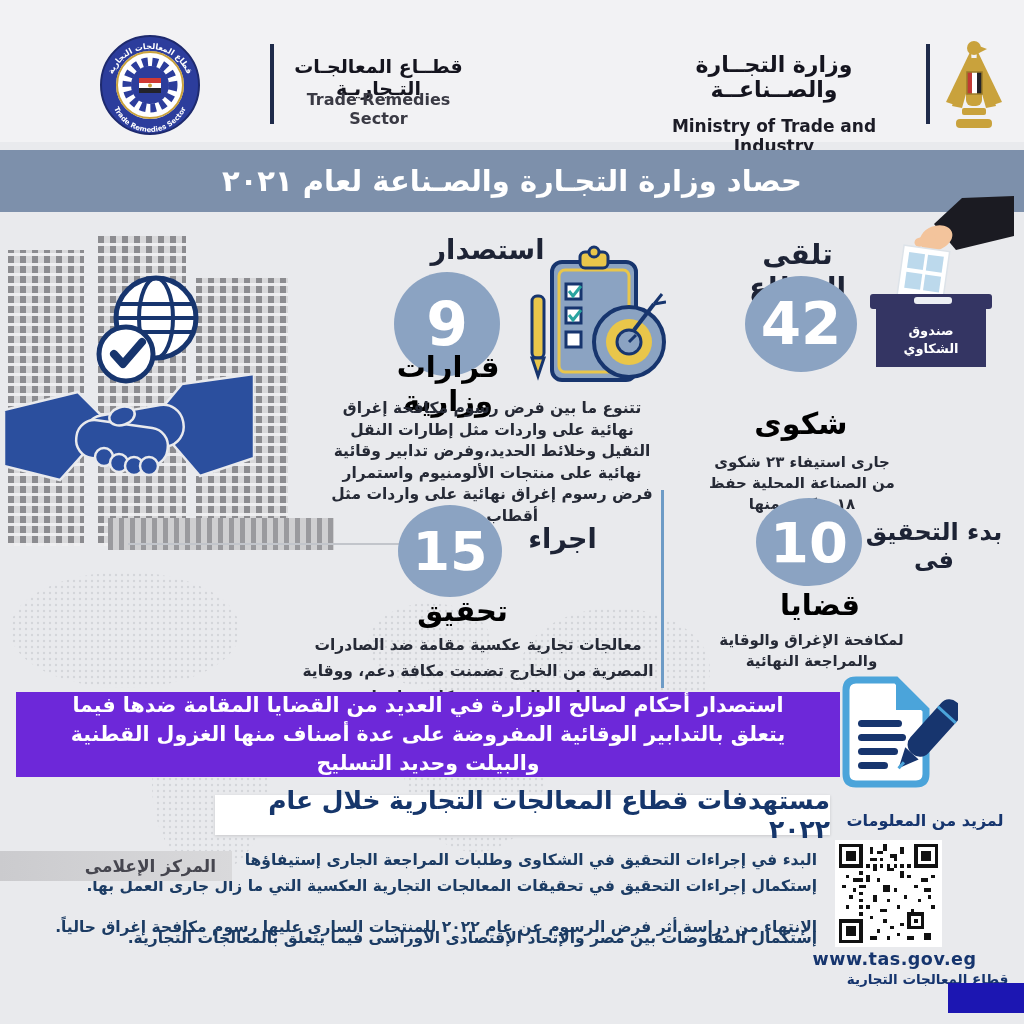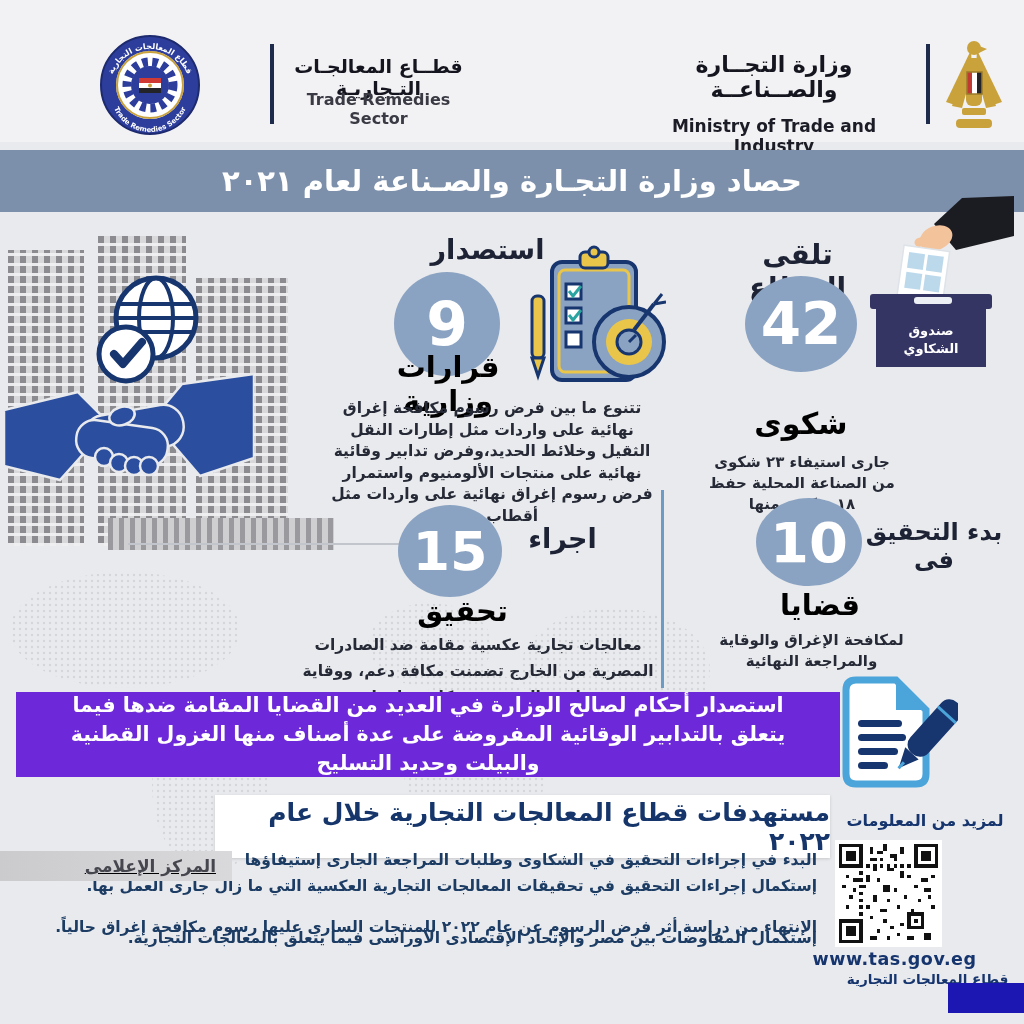--- a/index.html
+++ b/index.html
@@ -25,30 +25,30 @@
   .stat-label{font-weight:bold;color:#000000;text-align:center;z-index:3;}
   .stat-desc{font-weight:bold;color:#262a36;text-align:center;z-index:3;}
   .thin-hline{height:2px;background:#c2c5cb;z-index:1;}
   .thin-vline{width:3px;background:#6d9bc6;z-index:1;}
   
   #achv{left:16px;top:692px;width:824px;height:85px;background:#6d28d9;z-index:3;
         display:flex;align-items:center;justify-content:center;}
   #achv .t{color:#fff;font-weight:bold;font-size:20.5px;line-height:29px;text-align:center;
            padding:0 34px;}
   
-  #targets-head{left:215px;top:795px;width:615px;height:63px;background:#ffffff;z-index:3;
+  #targets-head{left:215px;top:795px;width:615px;height:40px;background:#ffffff;z-index:3;
         box-shadow:0 1px 3px rgba(0,0,0,.15);display:flex;align-items:center;justify-content:center;}
   #targets-head .t{color:#16366b;font-weight:bold;font-size:25px;}
   .bullet-row{position:absolute;right:179px;width:560px;height:26px;z-index:3;direction:rtl;
         display:flex;align-items:center;gap:24px;}
   .bullet-dot{width:4px;height:4px;border-radius:50%;background:#16366b;flex:0 0 auto;}
   .bullet-text{font-size:15.5px;font-weight:bold;color:#1c3c64;white-space:nowrap;}
   #media-bar{left:0;top:851px;width:232px;height:30px;z-index:3;
         background:linear-gradient(90deg,#cbcbce,#d9d9db);display:flex;align-items:center;
-        justify-content:flex-end;padding-right:16px;box-sizing:border-box;text-decoration:underline;}
+        justify-content:flex-end;padding-right:16px;box-sizing:border-box;}
   #media-bar .t{font-size:17px;font-weight:bold;color:#46464f;}
   
   #more-info{left:845px;top:811px;width:160px;text-align:center;font-size:16px;
         font-weight:bold;color:#16356e;z-index:3;}
   #qr{left:835px;top:840px;width:107px;height:107px;background:#fff;z-index:3;padding:4px;
       box-sizing:border-box;}
   #website{left:812px;top:949px;width:165px;text-align:center;font-size:17.5px;
         font-weight:bold;color:#16356e;letter-spacing:.5px;z-index:3;}
   #site-label{left:830px;top:971px;width:195px;text-align:center;font-size:13.5px;
         font-weight:bold;color:#16356e;z-index:3;}

